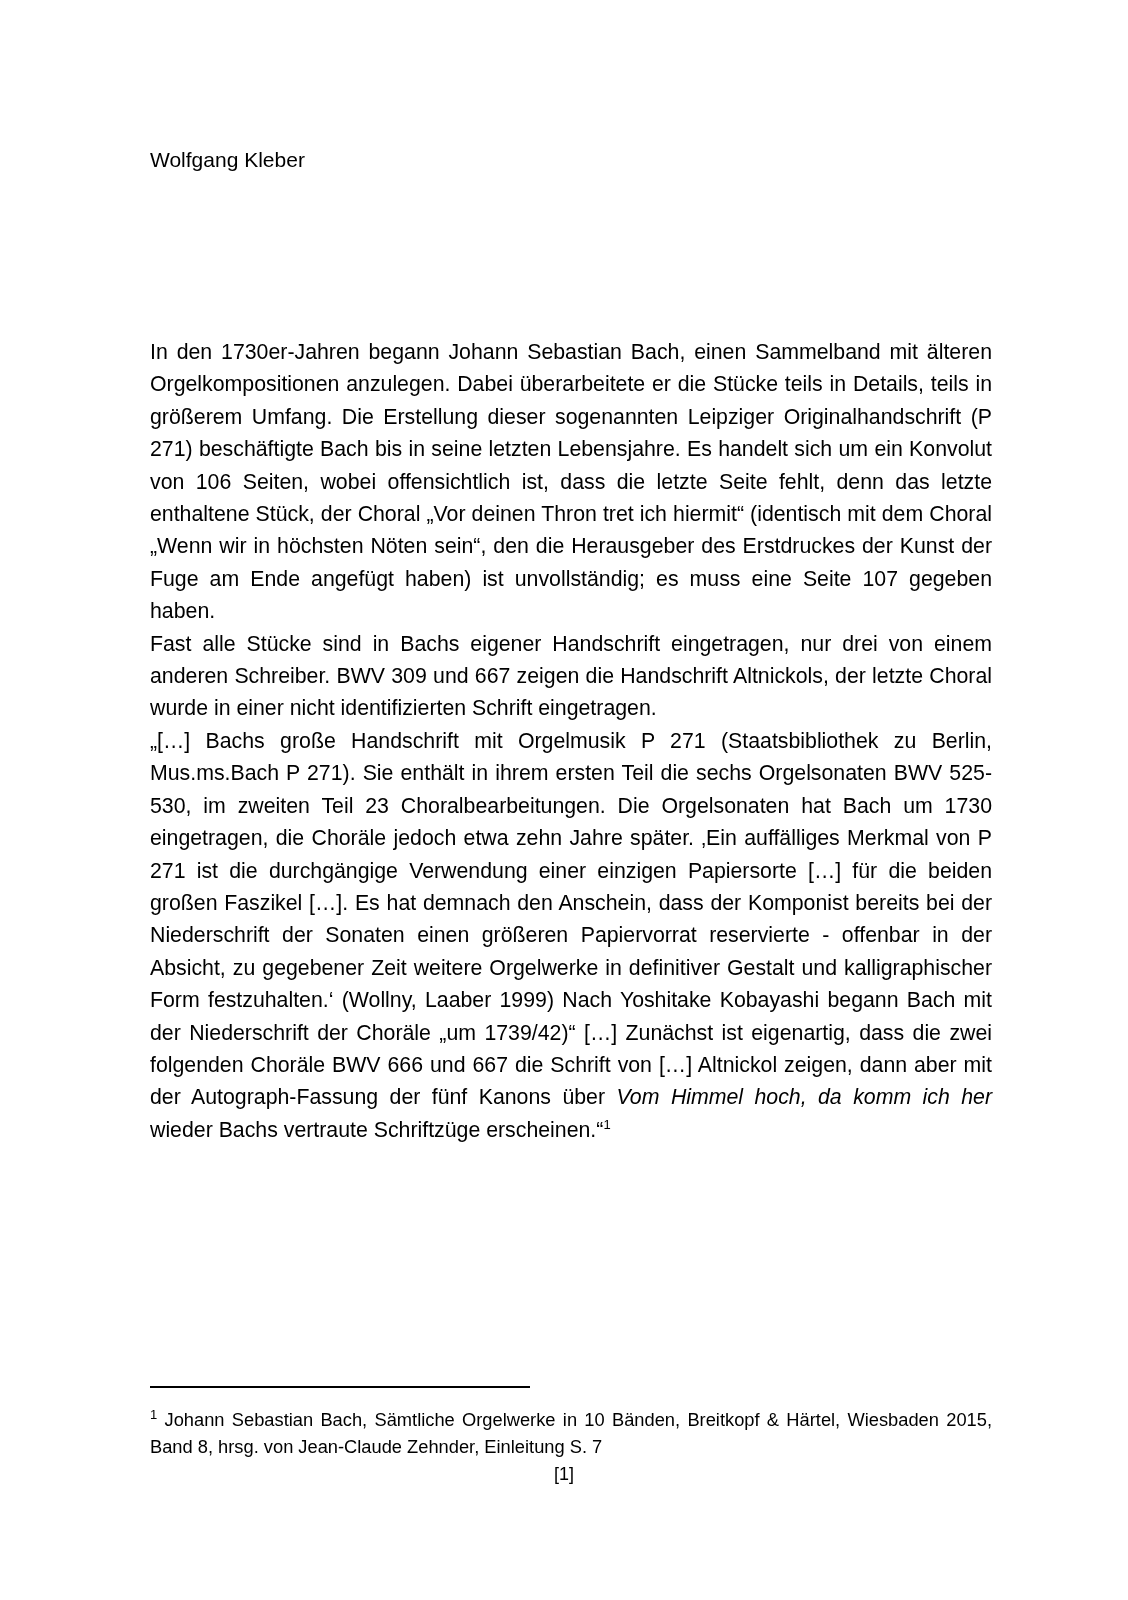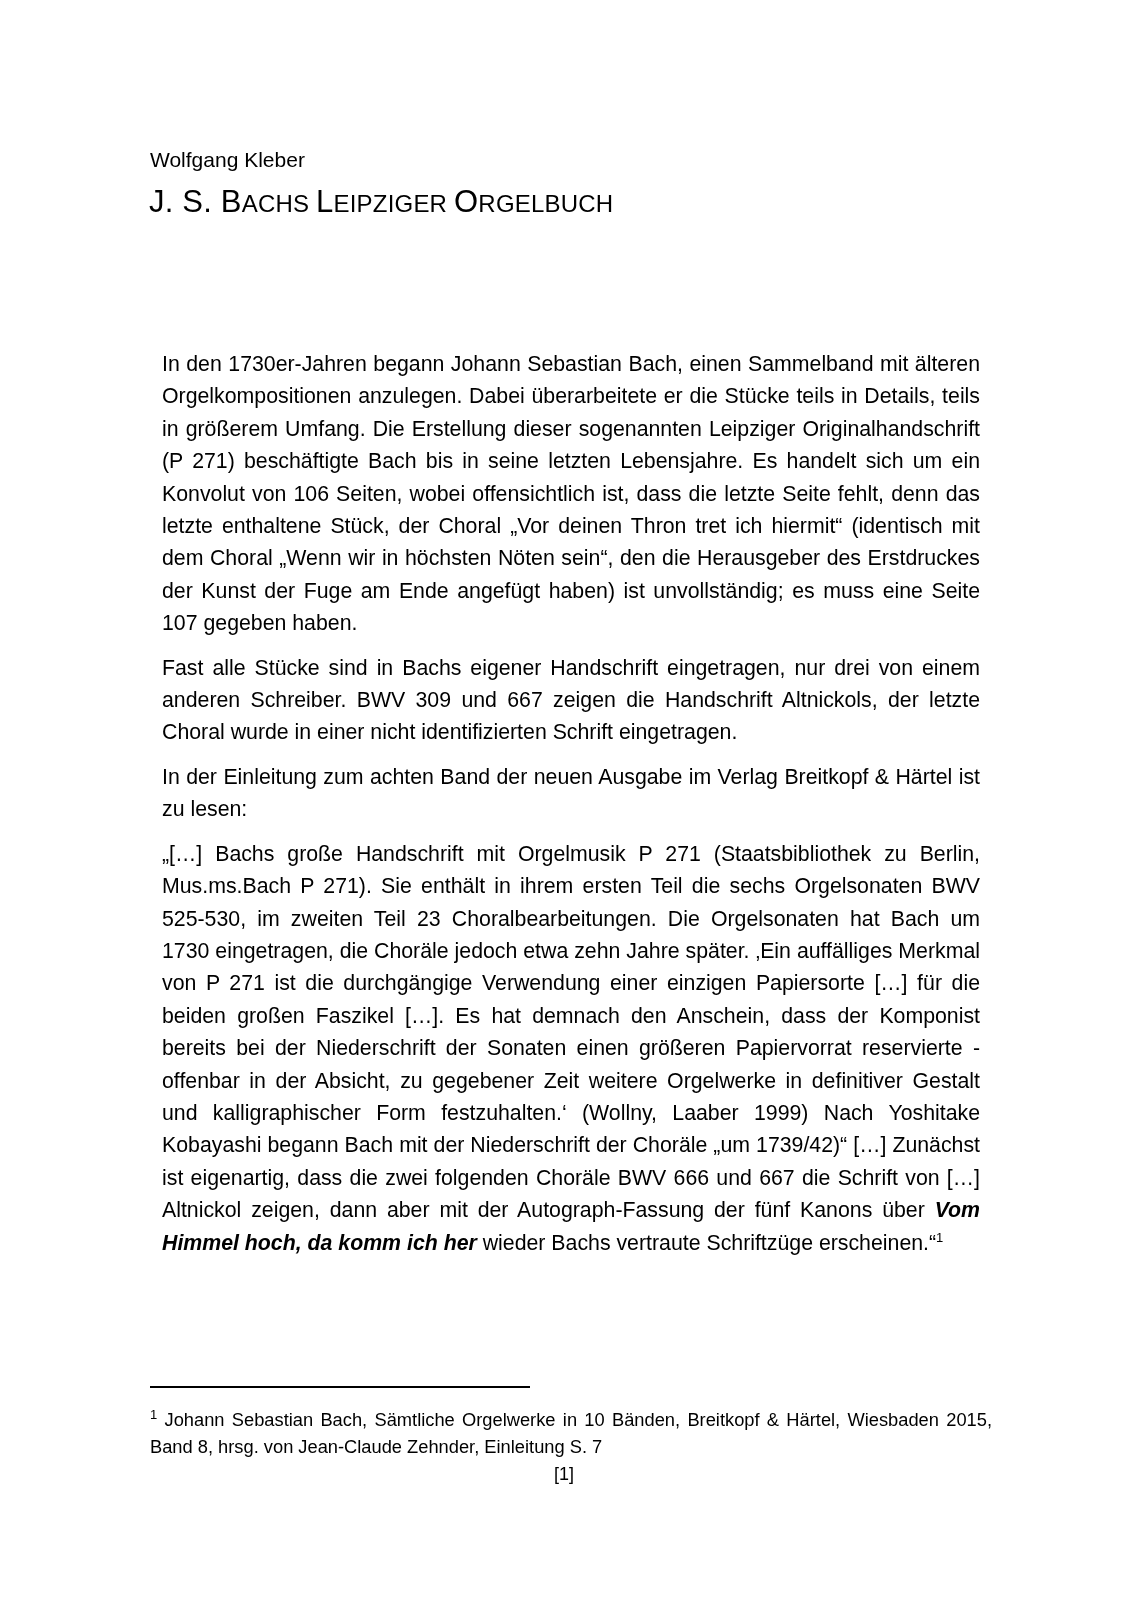--- a/index.html
+++ b/index.html
@@ -3,40 +3,38 @@
   <meta charset="utf-8">
   <style>
     html, body { margin: 0; padding: 0; background: #ffffff; }
     body { width: 1128px; height: 1600px; position: relative; overflow: hidden; color: #000; font-family: "Liberation Sans", sans-serif; }
     .page { position: absolute; left: 0; top: 12px; width: 1128px; height: 1600px; }
     .author { position: absolute; left: 150px; top: 136px; font-size: 21px; }
     .title { position: absolute; left: 149px; top: 172px; font-size: 31px; letter-spacing: 0.2px; }
     .title .sc { font-size: 24px; }
     .subtitle { position: absolute; left: 149px; top: 222px; font-size: 30px; }
     .body { position: absolute; left: 150px; top: 324px; width: 842px; font-size: 21.3px; line-height: 32.4px; }
-    .body p { margin: 12px; text-align: justify; }
-    .body em { font-style: italic; font-weight: bold; }
+    .body p { margin: 0; text-align: justify; }
+    .body em { font-style: italic; }
     sup { font-size: 13px; line-height: 0; vertical-align: super; }
     .rule { position: absolute; left: 150px; top: 1374px; width: 380px; height: 2px; background: #000; }
     .footnote { position: absolute; left: 150px; top: 1394px; width: 842px; font-size: 18.3px; line-height: 27px; text-align: justify; }
     .pagenum { position: absolute; left: 0; width: 1128px; top: 1452px; text-align: center; font-size: 18px; }
   </style>
 </head>
 <body>
 
 <div class="page">
   <div class="author">Wolfgang Kleber</div>
 
-  <div class="title"><span>J. S. B</span><span class="sc">ACHS </span><span>L</span><span class="sc">EIPZIGER </span><span>O</span><span class="sc">RGELBUCH</span></div>
 
 
   <div class="body">
     <p>In den 1730er-Jahren begann Johann Sebastian Bach, einen Sammelband mit älteren Orgelkompositionen anzulegen. Dabei überarbeitete er die Stücke teils in Details, teils in größerem Umfang. Die Erstellung dieser sogenannten Leipziger Originalhandschrift (P 271) beschäftigte Bach bis in seine letzten Lebensjahre. Es handelt sich um ein Konvolut von 106 Seiten, wobei offensichtlich ist, dass die letzte Seite fehlt, denn das letzte enthaltene Stück, der Choral „Vor deinen Thron tret ich hiermit“ (identisch mit dem Choral „Wenn wir in höchsten Nöten sein“, den die Herausgeber des Erstdruckes der Kunst der Fuge am Ende angefügt haben) ist unvollständig; es muss eine Seite 107 gegeben haben.</p>
     <p>Fast alle Stücke sind in Bachs eigener Handschrift eingetragen, nur drei von einem anderen Schreiber. BWV 309 und 667 zeigen die Handschrift Altnickols, der letzte Choral wurde in einer nicht identifizierten Schrift eingetragen.</p>
-    <p>In der Einleitung zum achten Band der neuen Ausgabe im Verlag Breitkopf &amp; Härtel ist zu lesen:</p>
     <p><span>„[…] Bachs große Handschrift mit Orgelmusik P 271 (Staatsbibliothek zu Berlin, Mus.ms.Bach P 271). Sie enthält in ihrem ersten Teil die sechs Orgelsonaten BWV 525-530, im zweiten Teil 23 Choralbearbeitungen. Die Orgelsonaten hat Bach um 1730 eingetragen, die Choräle jedoch etwa zehn Jahre später. ‚Ein auffälliges Merkmal von P 271 ist die durchgängige Verwendung einer einzigen Papiersorte […] für die beiden großen Faszikel […]. Es hat demnach den Anschein, dass der Komponist bereits bei der Niederschrift der Sonaten einen größeren Papiervorrat reservierte - offenbar in der Absicht, zu gegebener Zeit weitere Orgelwerke in definitiver Gestalt und kalligraphischer Form festzuhalten.‘ (Wollny, Laaber 1999) Nach Yoshitake Kobayashi begann Bach mit der Niederschrift der Choräle „um 1739/42)“ […] Zunächst ist eigenartig, dass die zwei folgenden Choräle BWV 666 und 667 die Schrift von […] Altnickol zeigen, dann aber mit der Autograph-Fassung der fünf Kanons über </span><em>Vom Himmel hoch, da komm ich her</em><span> wieder Bachs vertraute Schriftzüge erscheinen.“</span><sup>1</sup></p>
   </div>
 
   <div class="rule"></div>
 
   <div class="footnote"><sup>1</sup><span> Johann Sebastian Bach, Sämtliche Orgelwerke in 10 Bänden, Breitkopf &amp; Härtel, Wiesbaden 2015, Band 8, hrsg. von Jean-Claude Zehnder, Einleitung S. 7</span></div>
 
   <div class="pagenum">[1]</div>
 </div>
 

